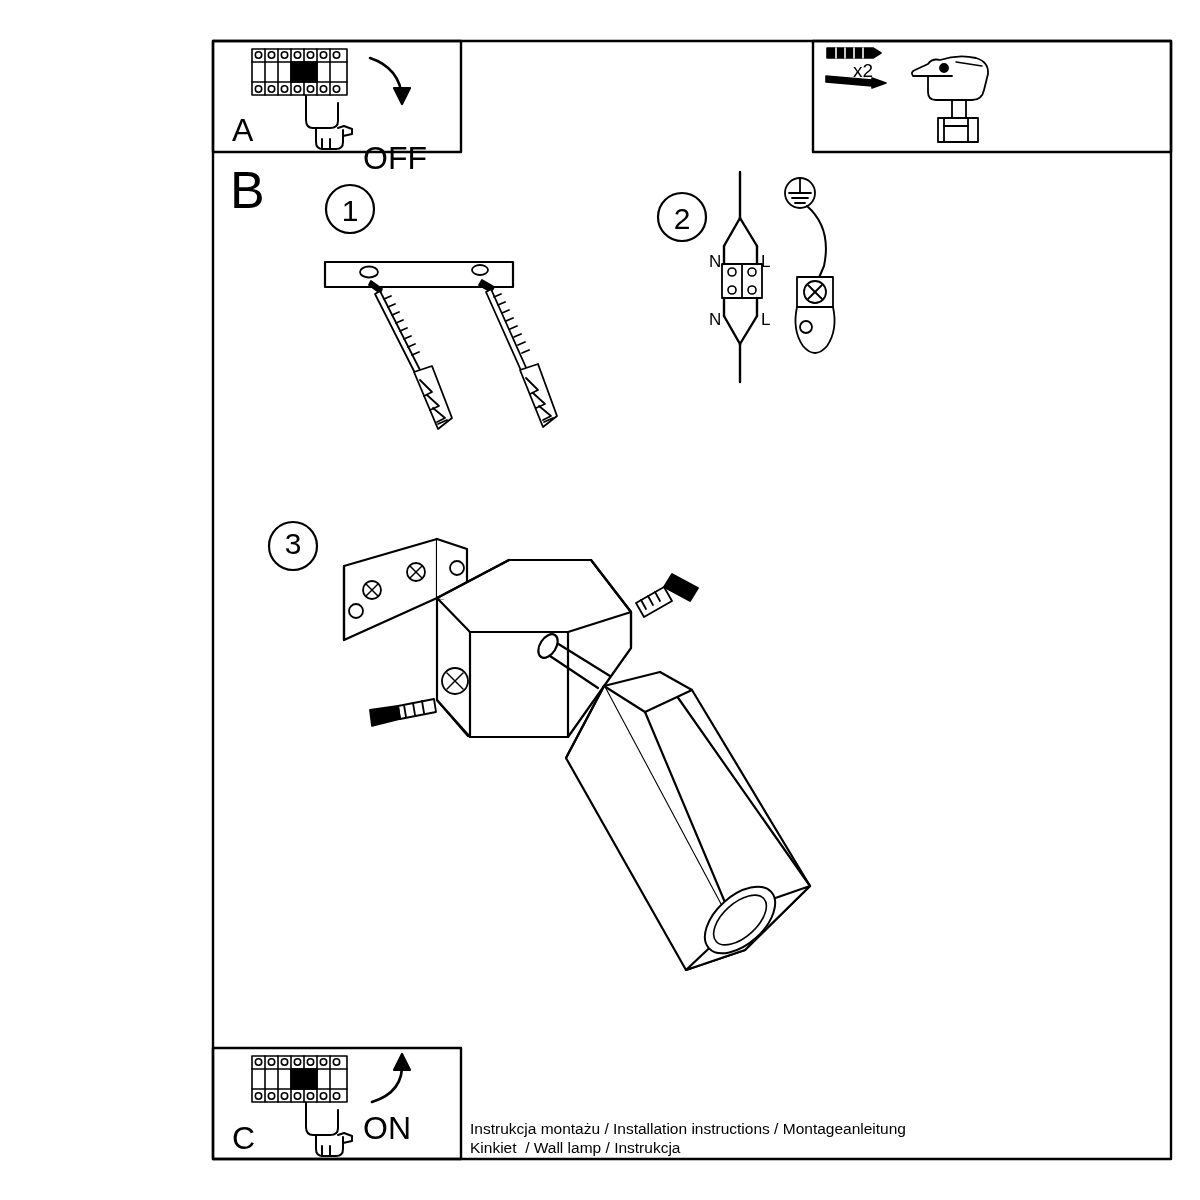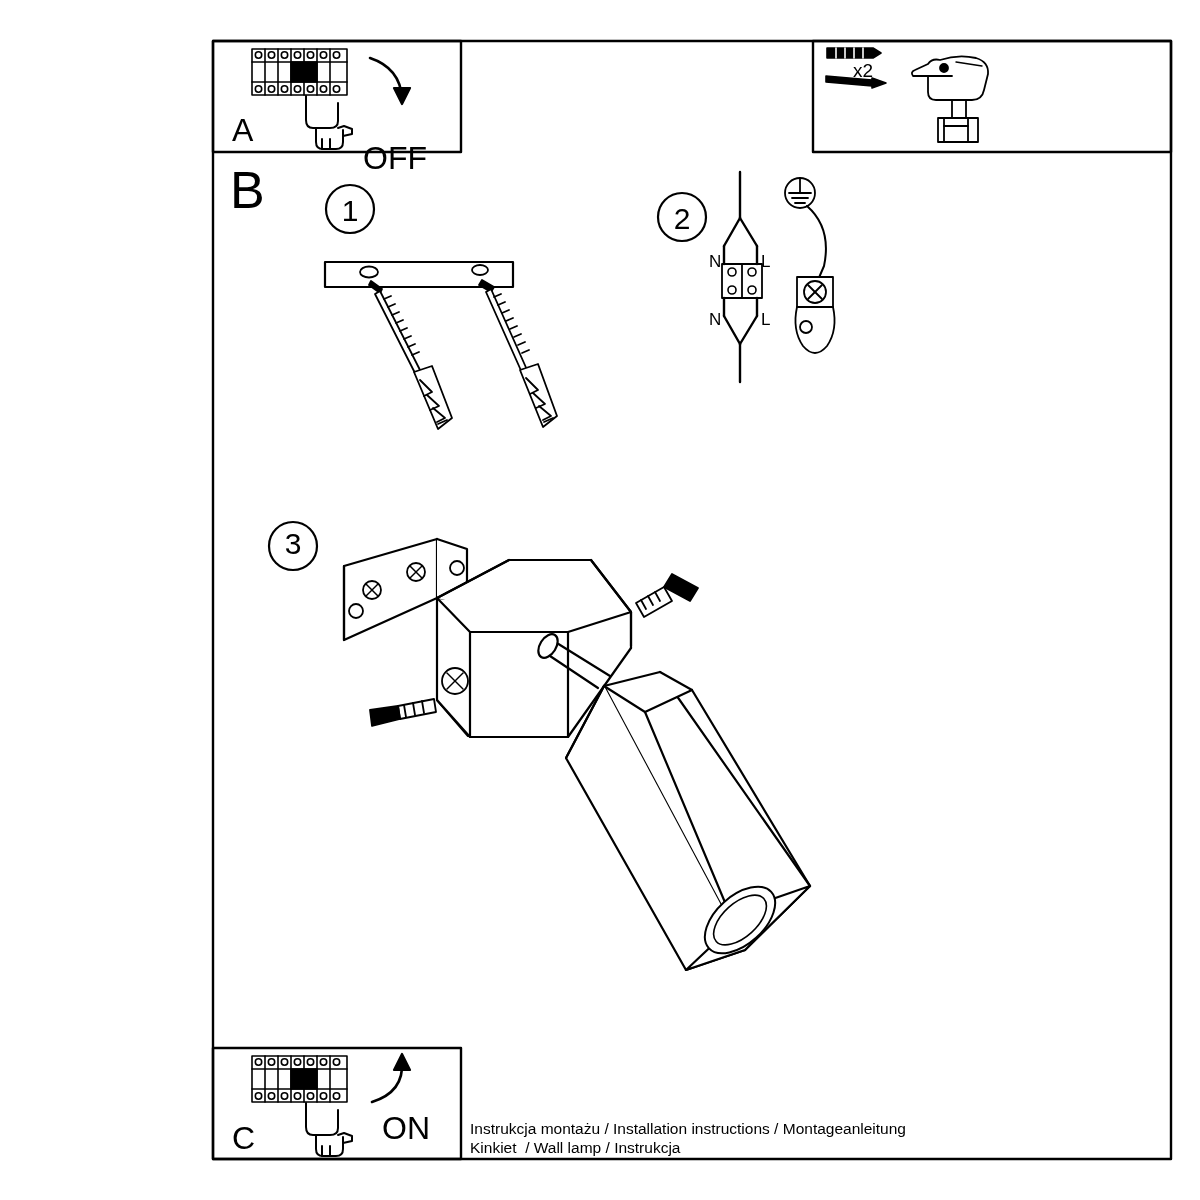--- a/index.html
+++ b/index.html
@@ -30,21 +30,21 @@
   .lbl {
     position: absolute;
     font-family: "Liberation Sans", sans-serif;
     color: #000;
     white-space: pre;
   }
   .step-letter-a { left: 232px; top: 112px; font-size: 32px; }
   .step-letter-b { left: 230px; top: 160px; font-size: 52px; }
   .step-letter-c { left: 232px; top: 1120px; font-size: 32px; }
   .txt-off { left: 363px; top: 108px; font-size: 32px; margin-top: 32px; }
-  .txt-on  { left: 363px; top: 1110px; font-size: 32px; margin-left: 19px; }
+  .txt-on  { left: 363px; top: 1110px; font-size: 32px; }
   .num-1 { position:absolute; left:335px; top:194px; width:30px; text-align:center; font-size:30px; }
   .num-2 { position:absolute; left:667px; top:202px; width:30px; text-align:center; font-size:30px; }
   .num-3 { position:absolute; left:278px; top:527px; width:30px; text-align:center; font-size:30px; }
   .txt-x2 { left: 853px; top: 60px; font-size: 19px; }
   .tb-n1 { left: 709px; top: 252px; font-size: 17px; }
   .tb-l1 { left: 761px; top: 252px; font-size: 17px; }
   .tb-n2 { left: 709px; top: 310px; font-size: 17px; }
   .tb-l2 { left: 761px; top: 310px; font-size: 17px; }
   .cap-line1 { left: 470px; top: 1120px; font-size: 15.5px; }
   .cap-line2 { left: 470px; top: 1139px; font-size: 15.5px; }

